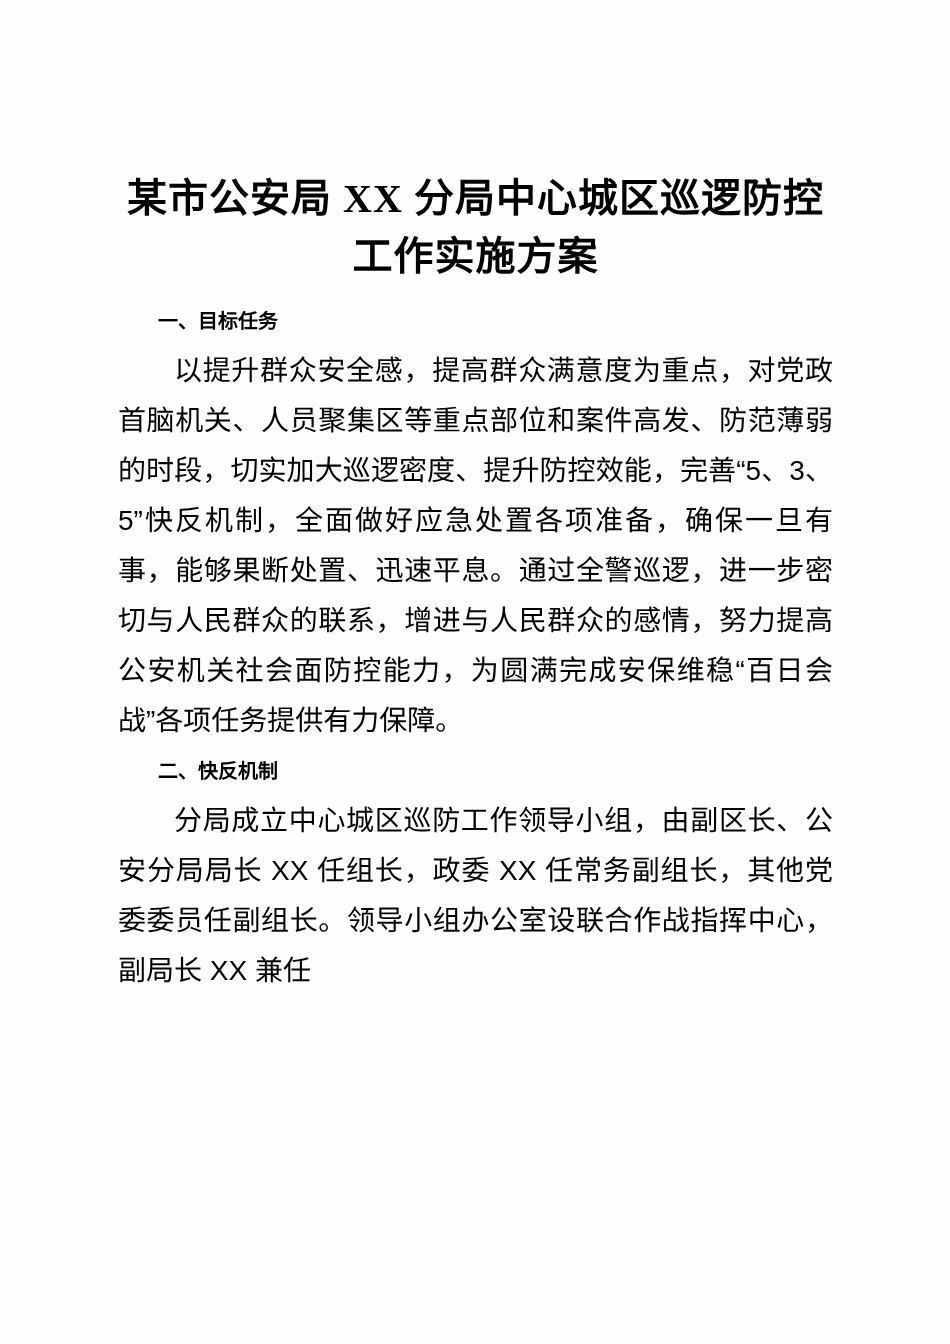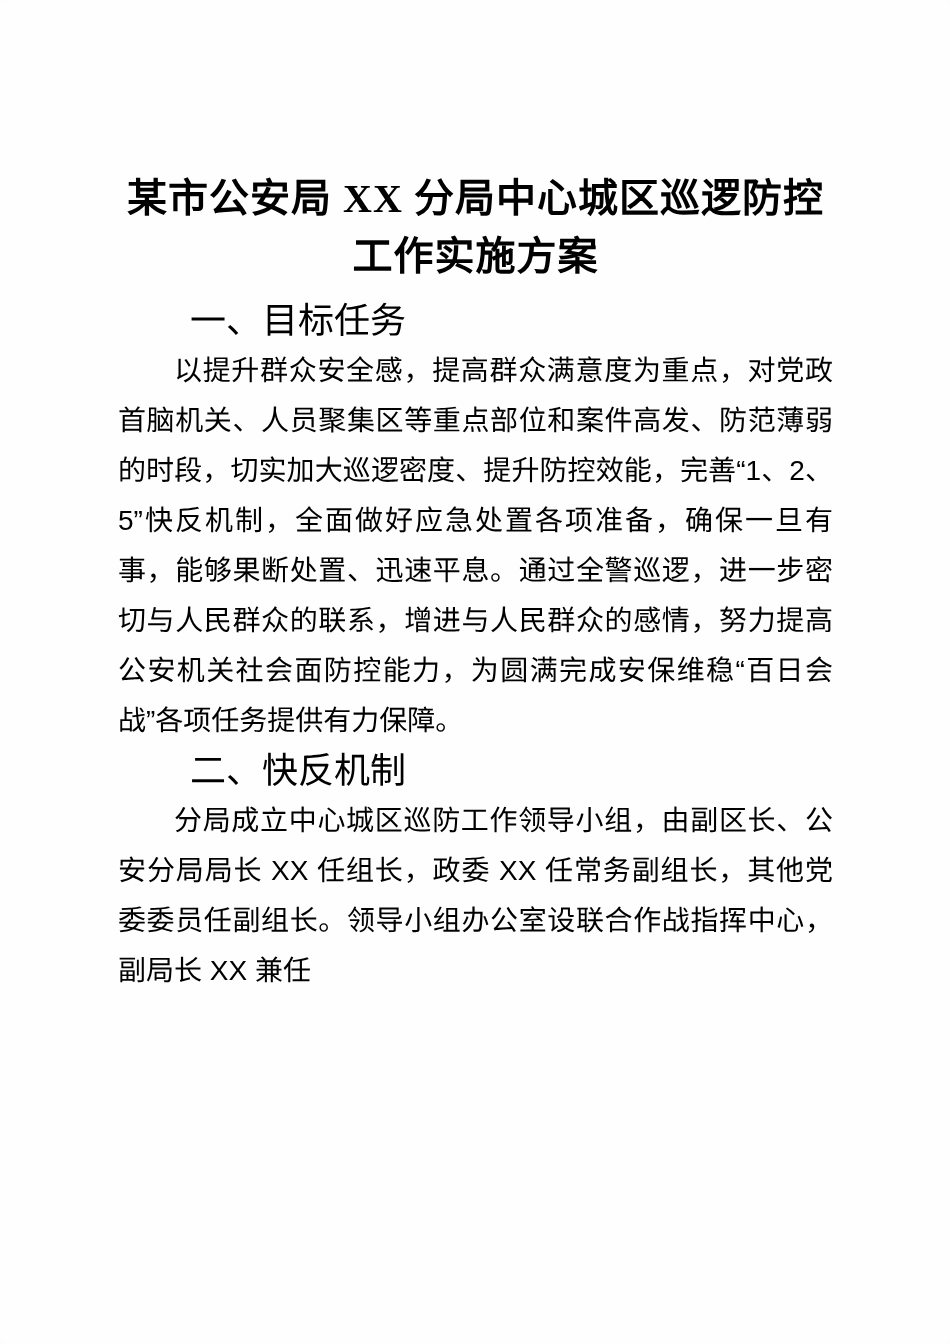--- a/index.html
+++ b/index.html
@@ -32,34 +32,34 @@
   .para {
     font-size: 28px;
     line-height: 50px;
     text-align: justify;
     text-justify: inter-ideograph;
     text-indent: 2em;
     margin: 0;
     word-break: break-all;
   }
   .heading {
-    font-size: 36px;
-    font-weight: normal;
+    font-size: 20px;
+    font-weight: bold;
     line-height: 50px;
     text-indent: 2em;
     margin: 0;
   }
 </style>
 </head>
 <body>
 
 <div class="page">
   <h1 class="doc-title">某市公安局 XX 分局中心城区巡逻防控工作实施方案</h1>
 
 
   <h2 class="heading">一、目标任务</h2>
 
-  <p class="para">以提升群众安全感，提高群众满意度为重点，对党政首脑机关、人员聚集区等重点部位和案件高发、防范薄弱的时段，切实加大巡逻密度、提升防控效能，完善“1、2、5”快反机制，全面做好应急处置各项准备，确保一旦有事，能够果断处置、迅速平息。通过全警巡逻，进一步密切与人民群众的联系，增进与人民群众的感情，努力提高公安机关社会面防控能力，为圆满完成安保维稳“百日会战”各项任务提供有力保障。</p>
+  <p class="para">以提升群众安全感，提高群众满意度为重点，对党政首脑机关、人员聚集区等重点部位和案件高发、防范薄弱的时段，切实加大巡逻密度、提升防控效能，完善“5、3、5”快反机制，全面做好应急处置各项准备，确保一旦有事，能够果断处置、迅速平息。通过全警巡逻，进一步密切与人民群众的联系，增进与人民群众的感情，努力提高公安机关社会面防控能力，为圆满完成安保维稳“百日会战”各项任务提供有力保障。</p>
 
   <h2 class="heading">二、快反机制</h2>
 
   <p class="para">分局成立中心城区巡防工作领导小组，由副区长、公安分局局长 XX 任组长，政委 XX 任常务副组长，其他党委委员任副组长。领导小组办公室设联合作战指挥中心，副局长 XX 兼任</p>
 </div>
 
 </body></html>

